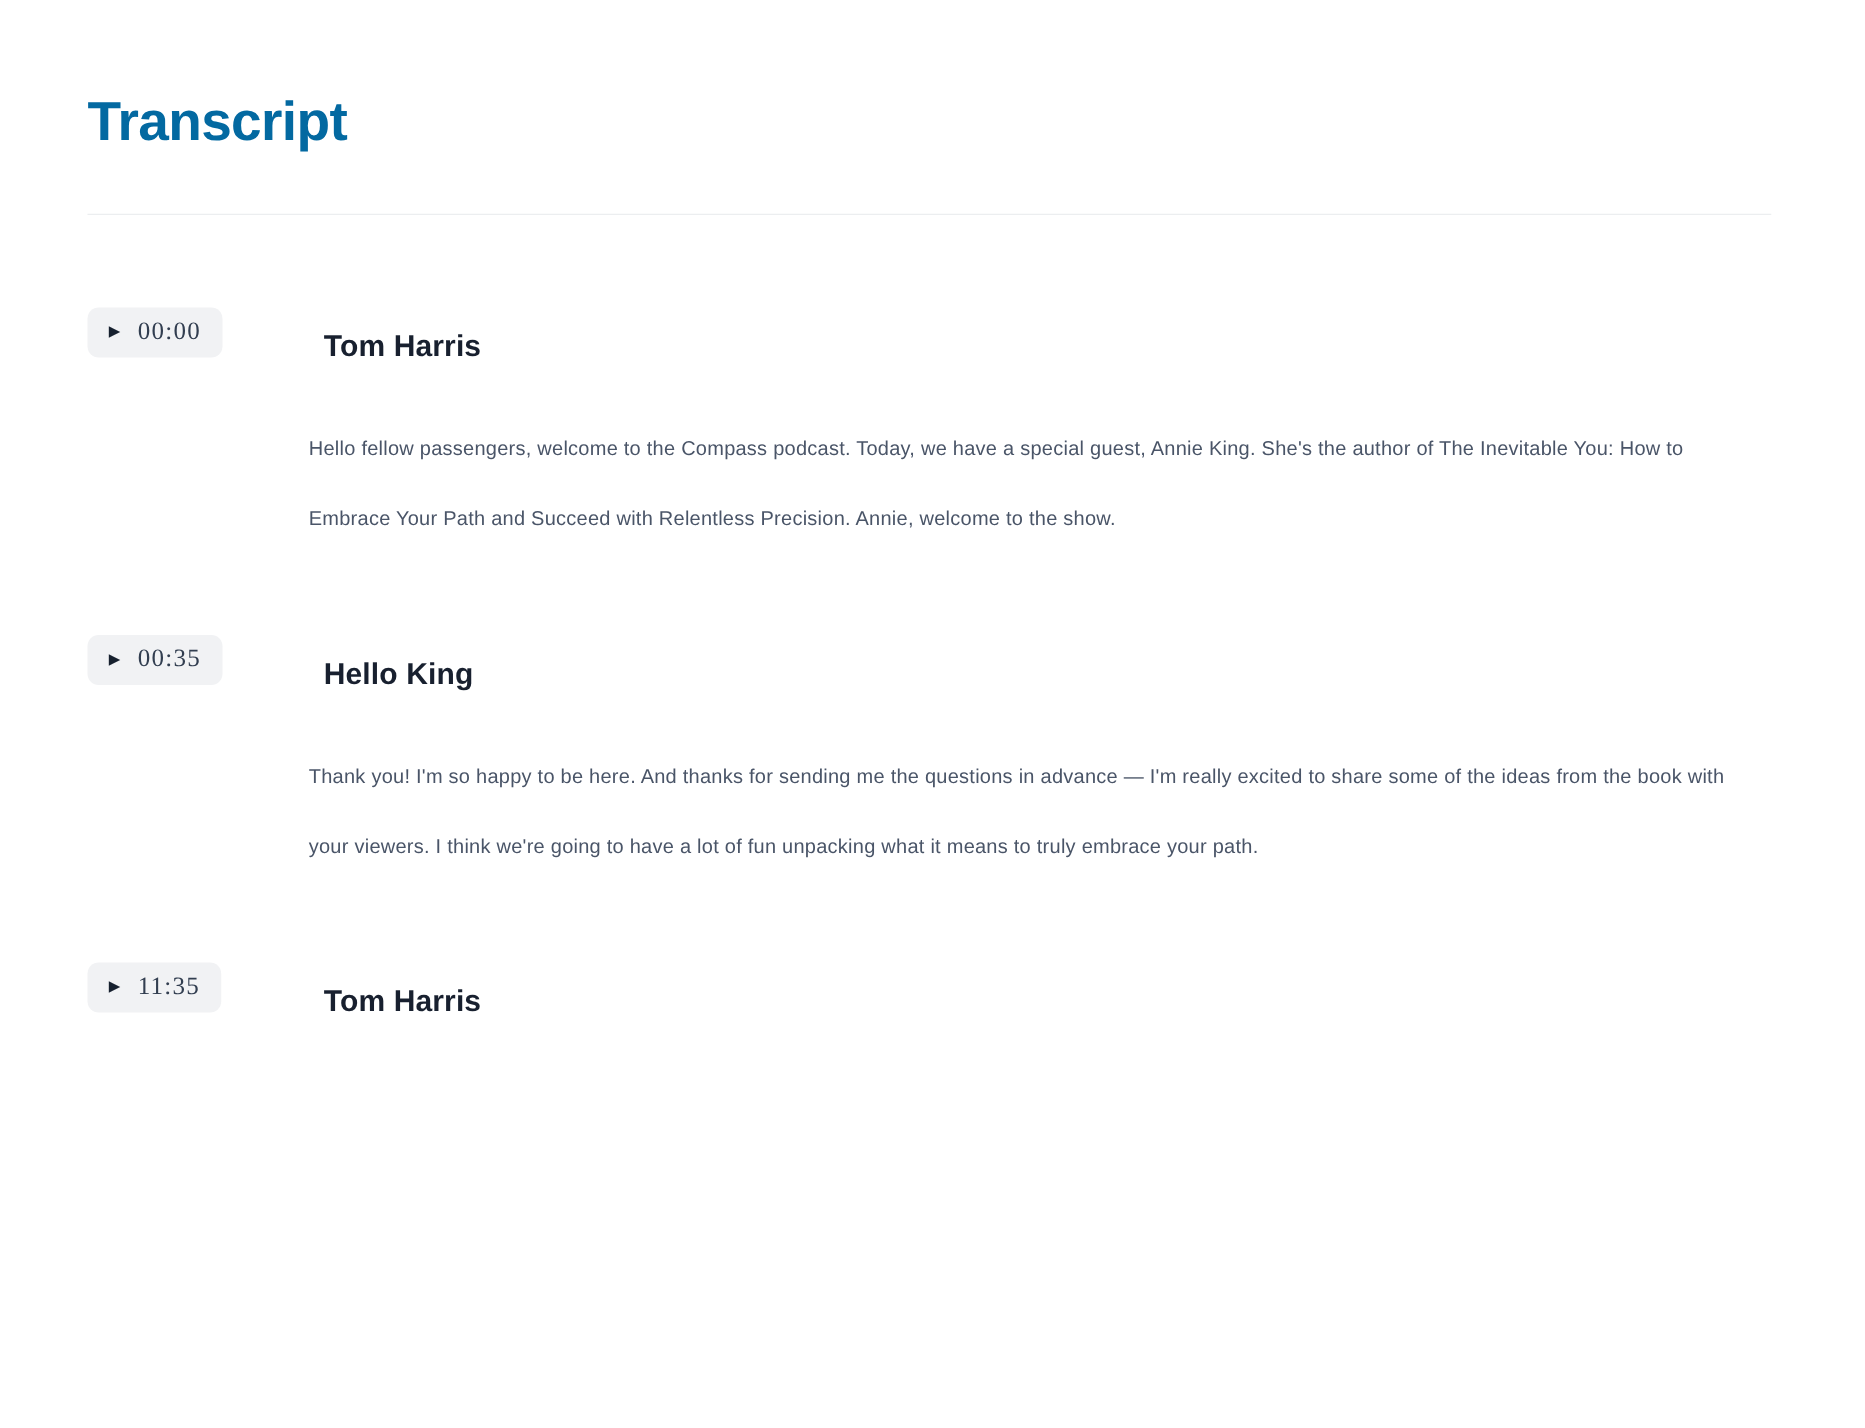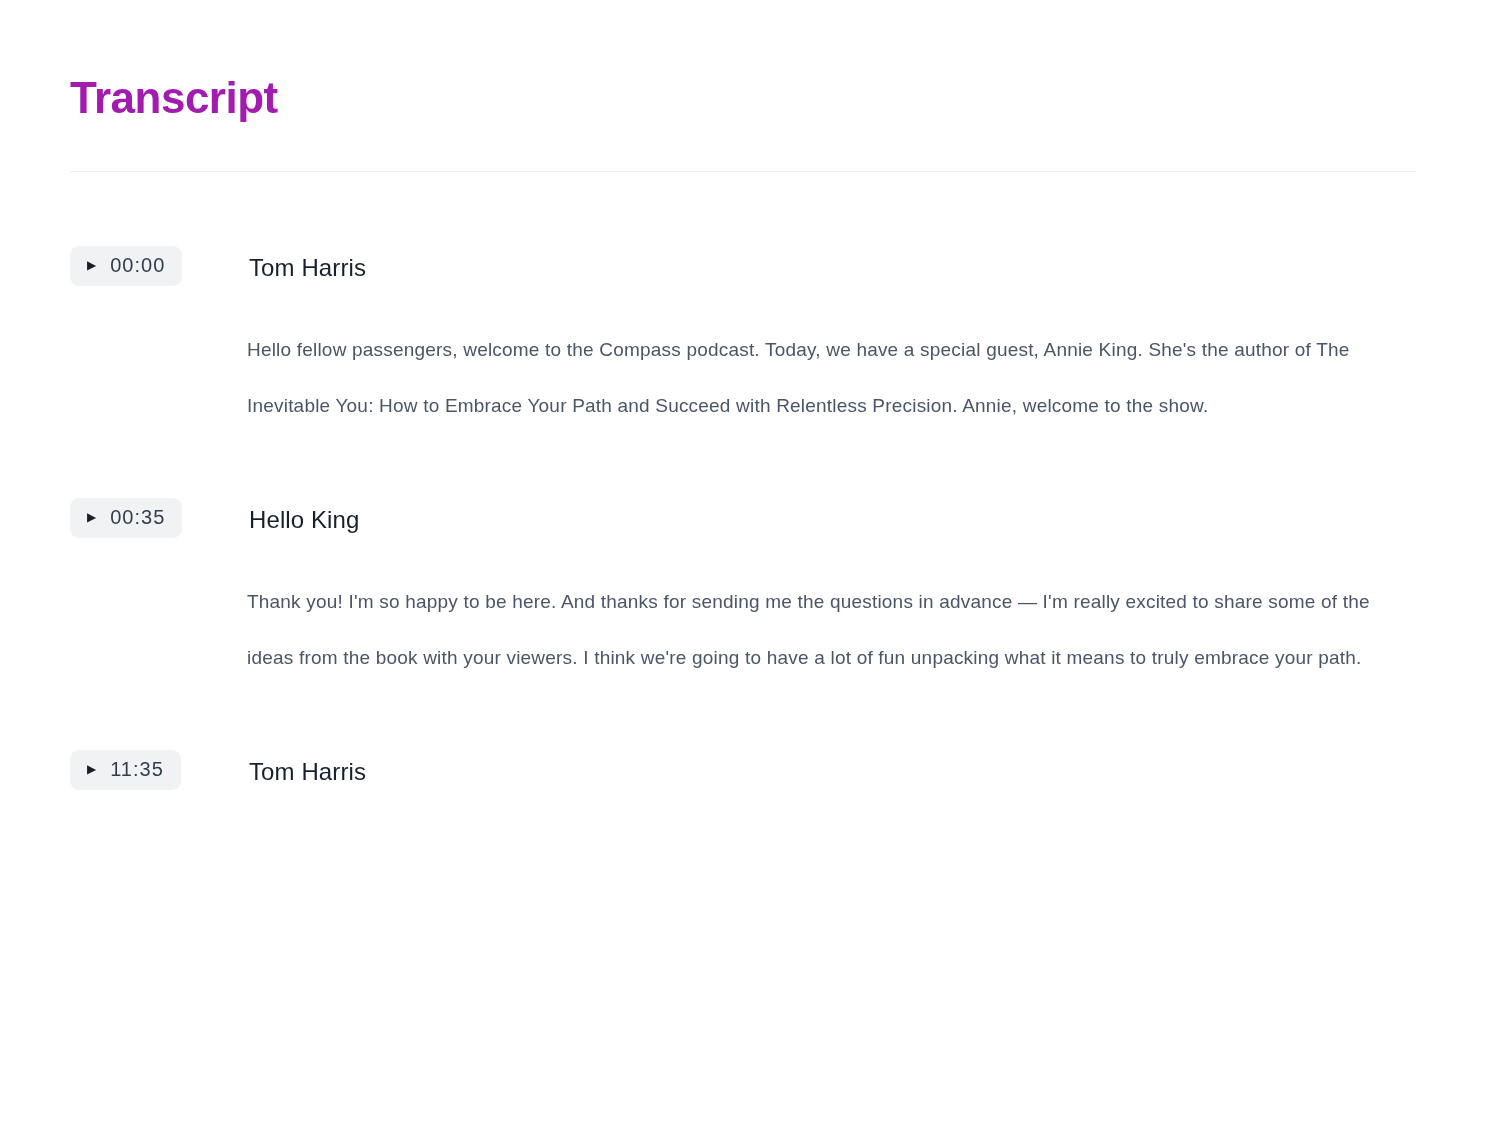--- a/index.html
+++ b/index.html
@@ -13,21 +13,21 @@
     width: 1492px;
     min-height: 1142px;
     padding: 72px 75px 44px 70px;
     background: #ffffff;
   }
   .title {
     margin: 0 0 46px 0;
     font-size: 44px;
     font-weight: 700;
     letter-spacing: -0.5px;
-    color: #a21caf;
+    color: #0369a1;
     line-height: 1.2;
   }
   .divider {
     border: none;
     border-top: 1px solid #eceef0;
     margin: 0;
   }
   .entries {
     margin-top: 74px;
   }
@@ -51,37 +51,37 @@
     cursor: pointer;
     font: inherit;
   }
   .play-icon {
     font-size: 12px;
     line-height: 1;
     color: #16202e;
     transform: translateY(-1px);
   }
   .time {
-    font-family: Liberation Sans, sans-serif;
+    font-family: Liberation Serif, serif;
     font-size: 20px;
     letter-spacing: 1px;
     color: #323e50;
   }
   .speaker {
-    margin: 2px;
+    margin: 12px;
     font-size: 24px;
-    font-weight: 400;
+    font-weight: 700;
     color: #18202f;
     line-height: 40px;
     letter-spacing: 0.1px;
   }
   .speech {
     margin: 34px 0 0 0;
     max-width: 1145px;
-    font-size: 19px;
+    font-size: 16px;
     color: #4a5568;
     line-height: 56px;
     letter-spacing: 0.2px;
   }
 </style>
 </head>
 <body>
 
 <main class="page">
   <h1 class="title">Transcript</h1>

